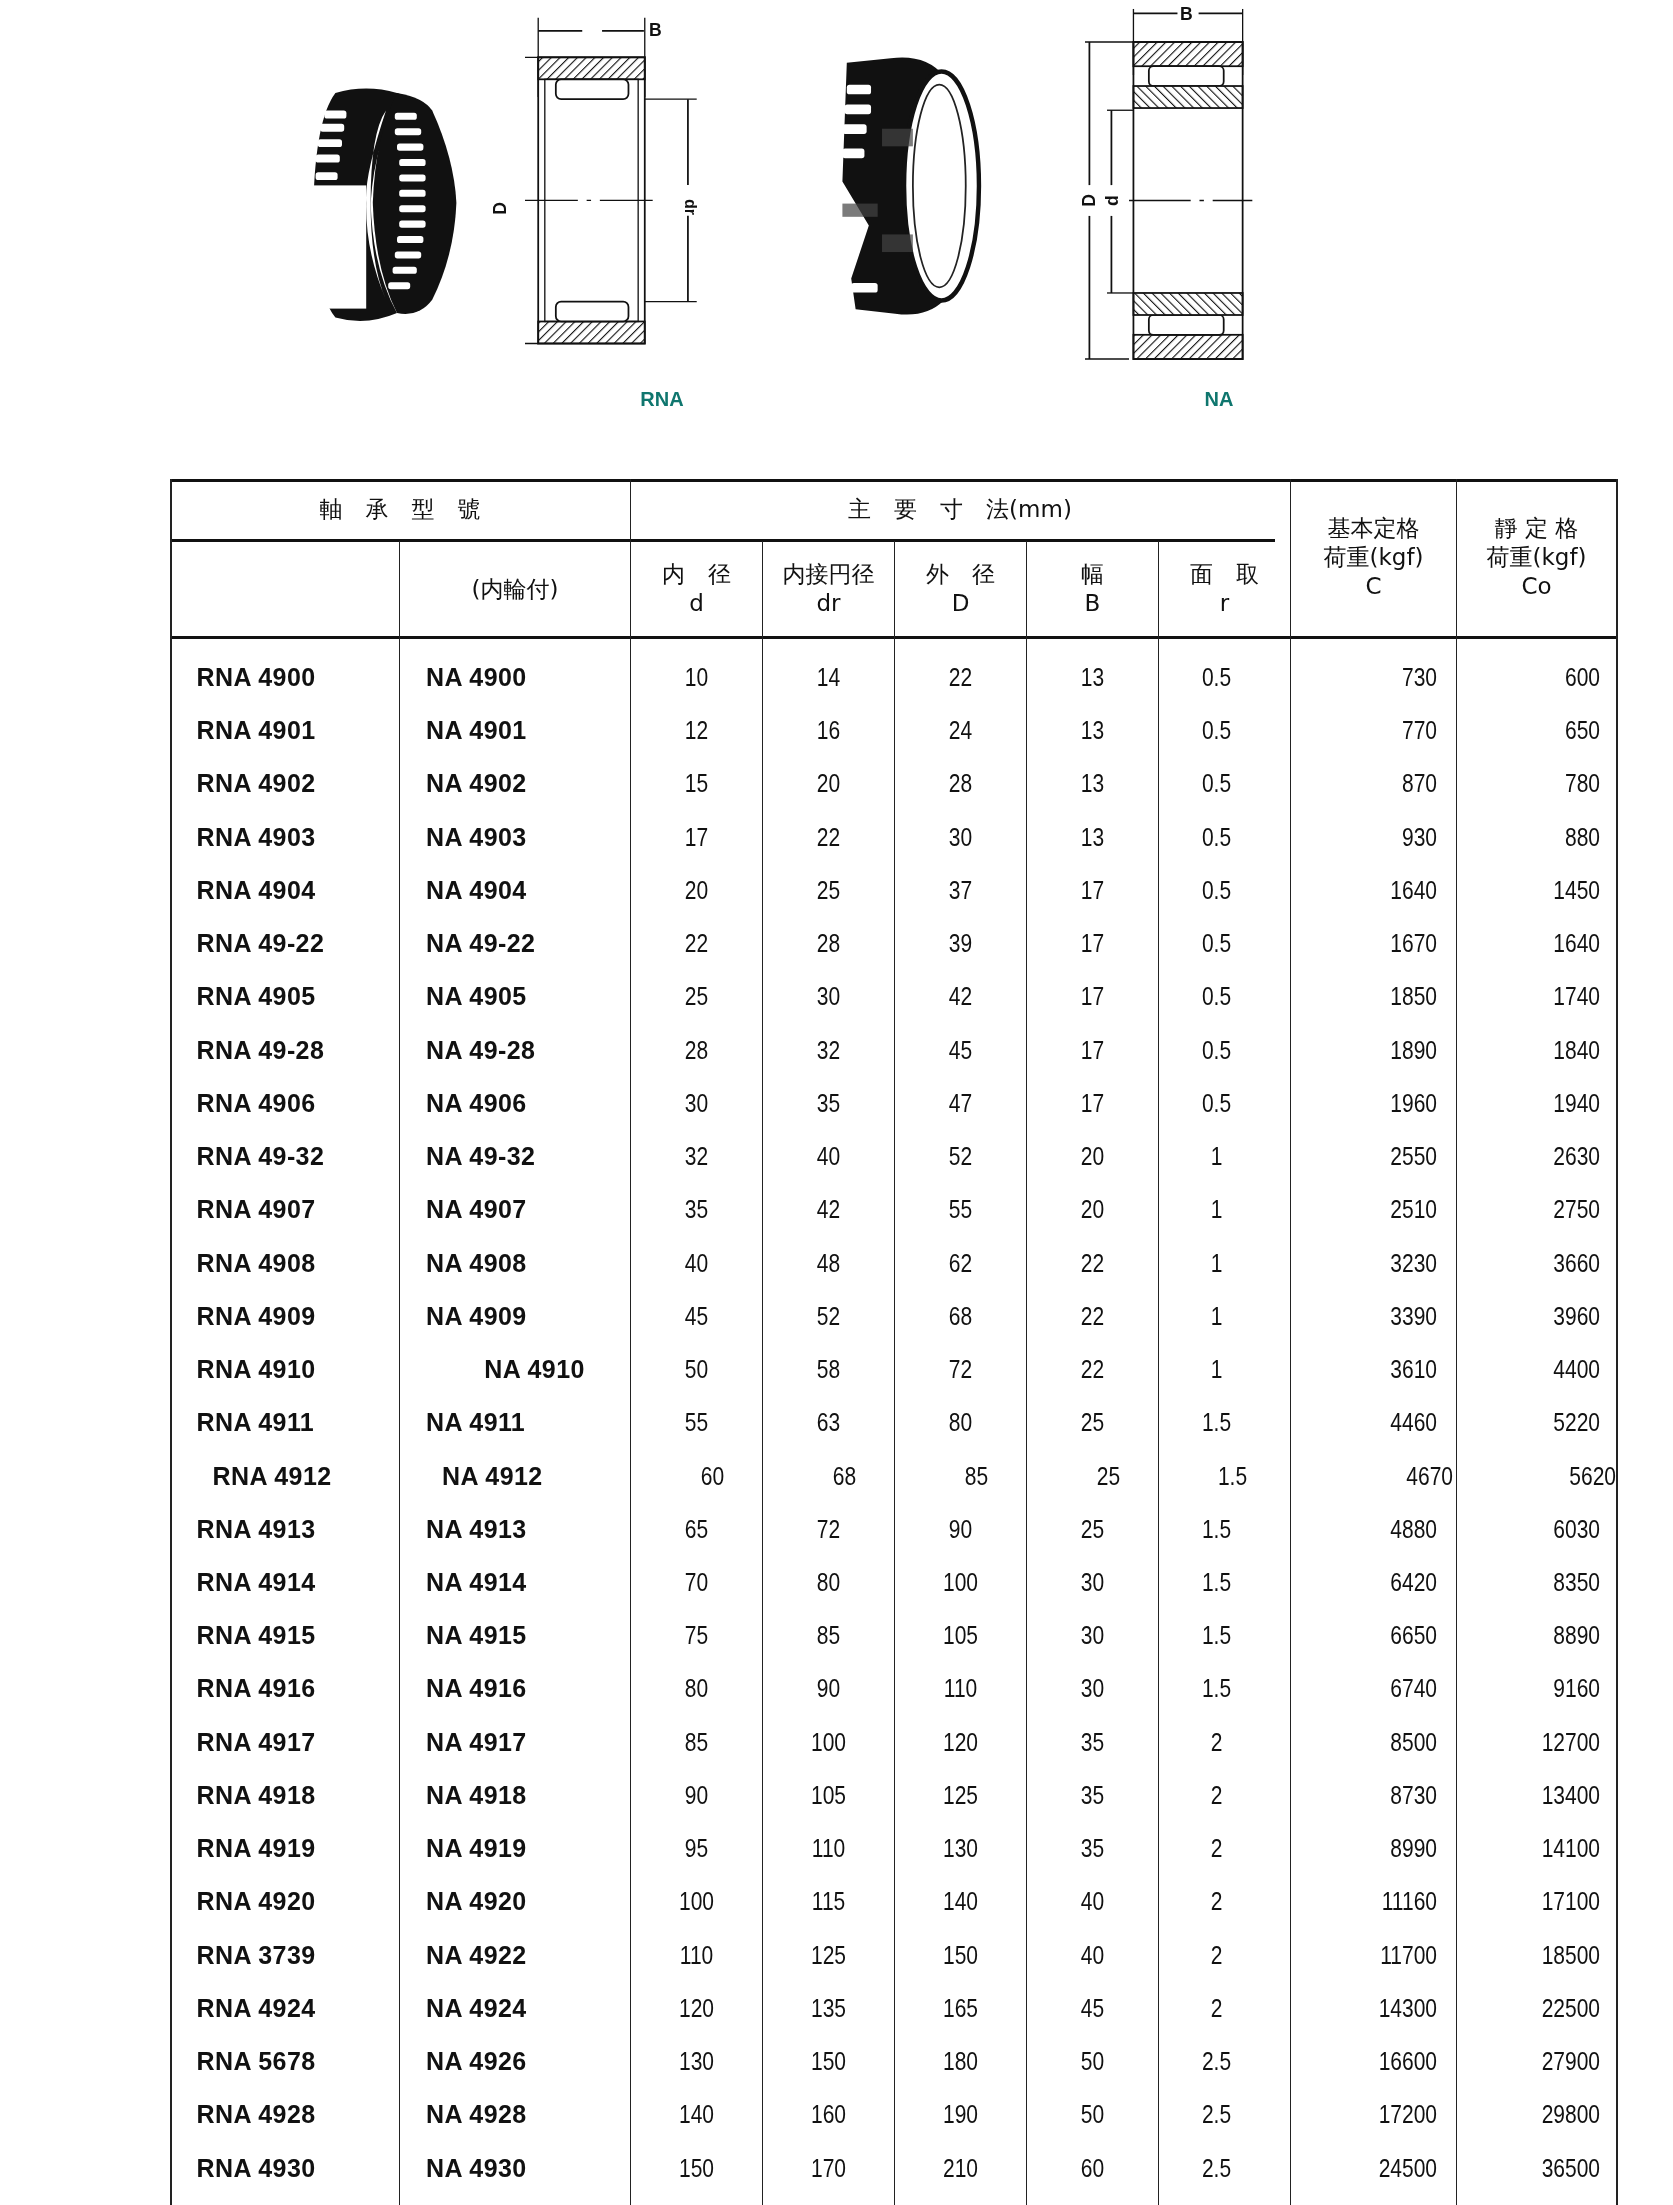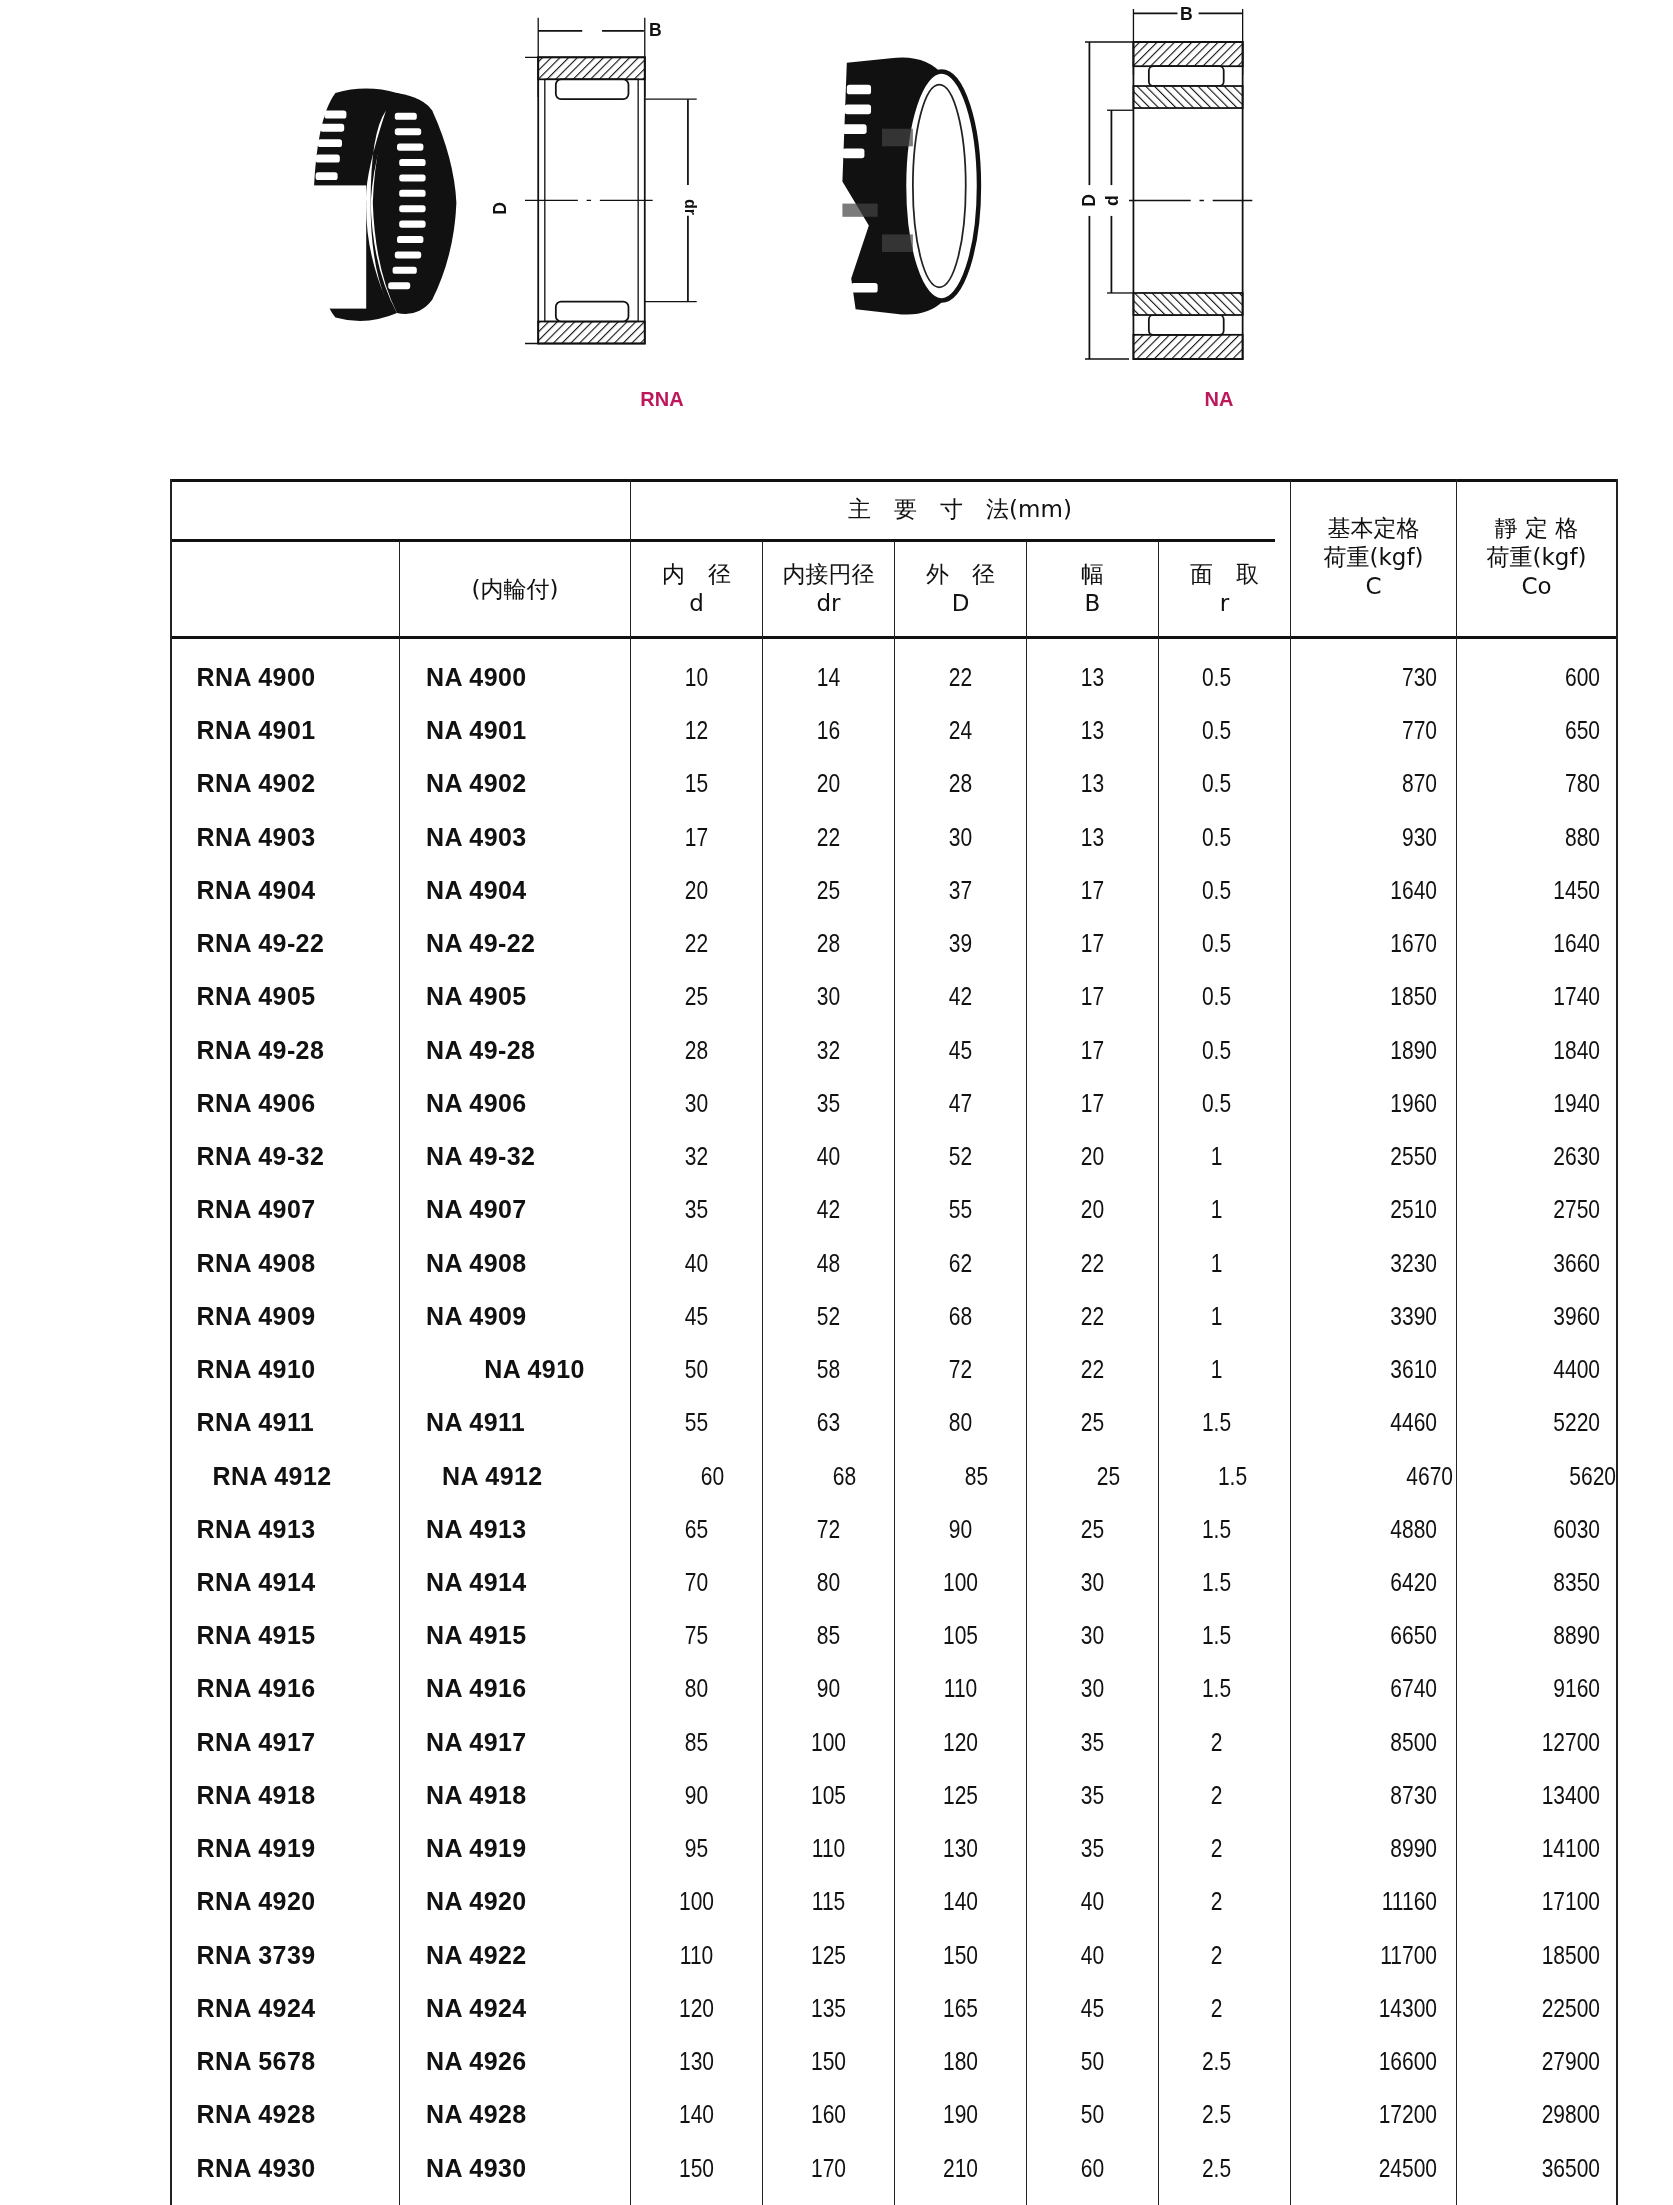--- a/index.html
+++ b/index.html
@@ -3,21 +3,21 @@
 <meta charset="utf-8">
 <style>
   html, body { margin: 0; padding: 0; background: #ffffff; }
   body { width: 1673px; height: 2244px; position: relative; overflow: hidden;
          font-family: "DejaVu Sans", sans-serif; color: #111; }
   .abs { position: absolute; }
 
   
   .fig { position: absolute; }
   .fig-label { position: absolute; font-family: "Liberation Sans", sans-serif; font-weight: bold;
-               font-size: 20px; color: #be185d; text-align: center; width: 132px; }
+               font-size: 20px; color: #0f766e; text-align: center; width: 132px; }
 
   
   #table { position: absolute; left: 170px; top: 479px; width: 1448px; height: 1749px; }
   .hline { position: absolute; left: 0; right: 0; background: #111; }
   .vline { position: absolute; background: #222; width: 1.3px; }
   .hcell { position: absolute; display: flex; flex-direction: column; align-items: center; justify-content: center;
            font-family: "DejaVu Sans", sans-serif; font-size: 23px; line-height: 1.25; color: #111; text-align: center; }
   .hsub { font-family: "DejaVu Sans", sans-serif; font-size: 23px; }
   .row { position: absolute; left: 0; width: 1448px; height: 53px; }
   .c { position: absolute; top: 0; height: 53px; line-height: 53px; font-size: 25.6px; white-space: nowrap; }
@@ -168,20 +168,23 @@
 
   <div class="vline" style="left:229px;top:62px;height:1685px;"></div>
   <div class="vline" style="left:460px;top:0;height:1747px;"></div>
   <div class="vline" style="left:592px;top:62px;height:1685px;"></div>
   <div class="vline" style="left:724px;top:62px;height:1685px;"></div>
   <div class="vline" style="left:856px;top:62px;height:1685px;"></div>
   <div class="vline" style="left:988px;top:62px;height:1685px;"></div>
   <div class="vline" style="left:1120px;top:0;height:1747px;"></div>
   <div class="vline" style="left:1286px;top:0;height:1747px;"></div>
 
+  <div class="hcell" style="left:0;top:0;width:460px;height:61px;">
+    <span>軸　承　型　號</span>
+  </div>
   <div class="hcell" style="left:461px;top:0;width:658px;height:61px;">
     <span>主　要　寸　法(mm)</span>
   </div>
   <div class="hcell" style="left:1121px;top:0;width:165px;height:157px;">
     <span>基本定格</span>
     <span>荷重(kgf)</span>
     <span class="hsub">C</span>
   </div>
   <div class="hcell" style="left:1287px;top:0;width:159px;height:157px;">
     <span>靜 定 格</span>

